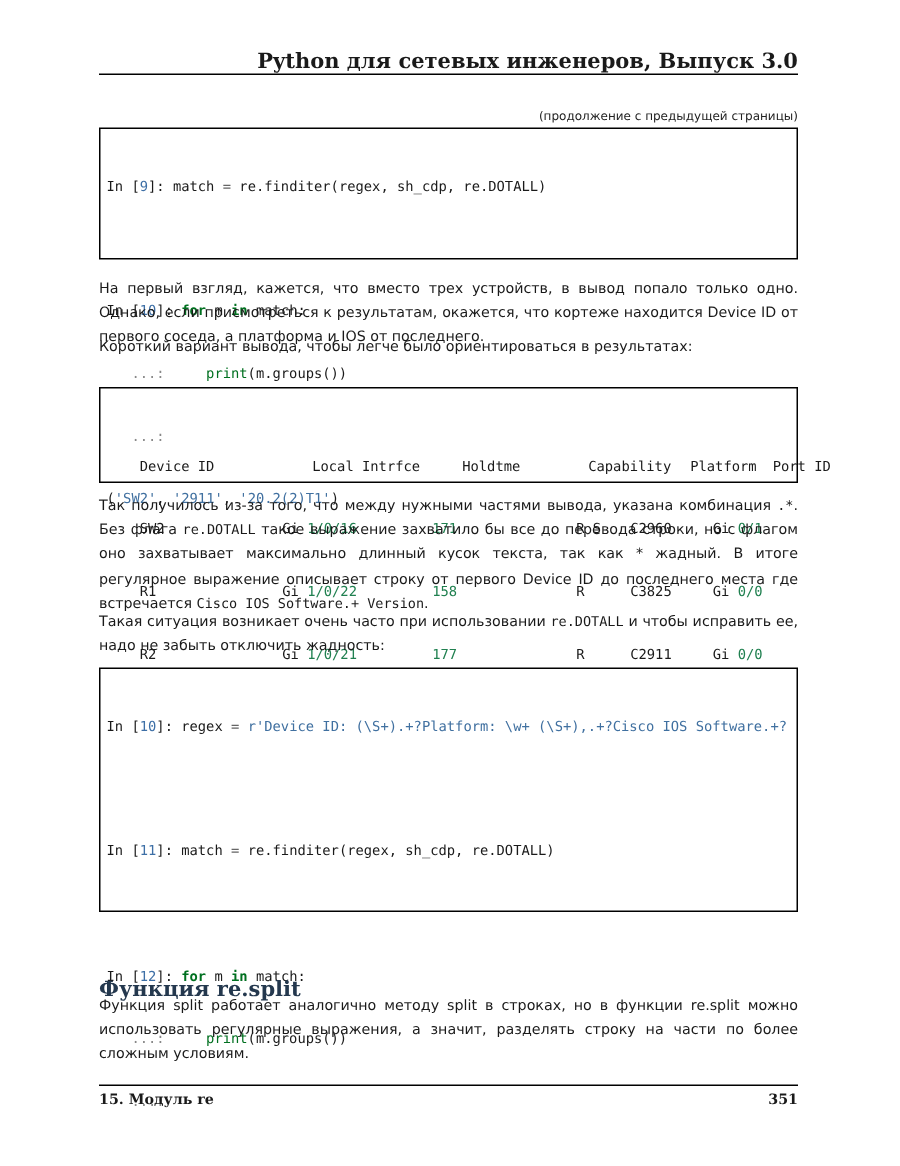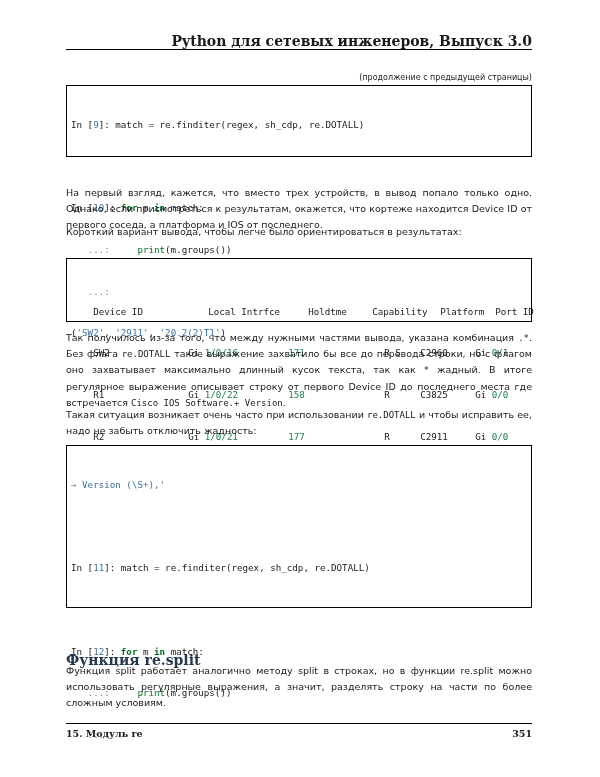--- a/index.html
+++ b/index.html
@@ -26,53 +26,53 @@
 </style>
 </head>
 <body>
 
 <div class="header">
   <span class="header-title">Python для сетевых инженеров, Выпуск 3.0</span>
 </div>
 
 <div class="cont">(продолжение с предыдущей страницы)</div>
 
-<div class="code" style="top:85px; height:72px;">
+<div class="code" style="top:85px; height:88px;">
   <div class="line"><span>In [</span><span class="p">9</span><span>]: match </span><span class="op">=</span><span> re.finditer(regex, sh_cdp, re.DOTALL)</span></div>
   <div class="line"></div>
   <div class="line"><span>In [</span><span class="p">10</span><span>]: </span><span class="kw">for</span><span> m </span><span class="kw">in</span><span> match:</span></div>
   <div class="line"><span class="dim">   ...:     </span><span class="bi">print</span><span>(m.groups())</span></div>
   <div class="line"><span class="dim">   ...:</span></div>
   <div class="line"><span>(</span><span class="s">'SW2'</span><span>, </span><span class="s">'2911'</span><span>, </span><span class="s">'20.2(2)T1'</span><span>)</span></div>
 </div>
 
 <div class="para" style="top:185px;">На первый взгляд, кажется, что вместо трех устройств, в вывод попало только одно. Однако, если присмотреться к результатам, окажется, что кортеже находится Device ID от первого соседа, а платформа и IOS от последнего.</div>
 <div class="para" style="top:224px;">Короткий вариант вывода, чтобы легче было ориентироваться в результатах:</div>
 
 <div class="code" style="top:258px; height:64px;">
   <div class="line">
-    <span class="tcell" style="width:115px">Device ID</span><span class="tcell" style="width:100px">Local Intrfce</span><span class="tcell" style="width:64px">Holdtme</span><span class="tcell" style="width:68px">Capability</span><span class="tcell" style="width:55px">Platform</span><span class="tcell">Port ID</span>
+    <span class="tcell" style="width:115px">Device ID</span><span class="tcell" style="width:100px">Local Intrfce</span><span class="tcell" style="width:84px">Holdtme</span><span class="tcell" style="width:68px">Capability</span><span class="tcell" style="width:55px">Platform</span><span class="tcell">Port ID</span>
   </div>
   <div class="line">
     <span class="tcell" style="width:95px">SW2</span><span class="tcell" style="width:100px"><span>Gi</span> <span class="n">1/0/16</span></span><span class="tcell n" style="width:64px">171</span><span class="tcell" style="width:68px; padding-left:32px; box-sizing:border-box">R S</span><span class="tcell" style="width:55px">C2960</span><span class="tcell"><span>Gi</span> <span class="n">0/1</span></span>
   </div>
   <div class="line">
     <span class="tcell" style="width:95px">R1</span><span class="tcell" style="width:100px"><span>Gi</span> <span class="n">1/0/22</span></span><span class="tcell n" style="width:64px">158</span><span class="tcell" style="width:68px; padding-left:32px; box-sizing:border-box">R</span><span class="tcell" style="width:55px">C3825</span><span class="tcell"><span>Gi</span> <span class="n">0/0</span></span>
   </div>
   <div class="line">
     <span class="tcell" style="width:95px">R2</span><span class="tcell" style="width:100px"><span>Gi</span> <span class="n">1/0/21</span></span><span class="tcell n" style="width:64px">177</span><span class="tcell" style="width:68px; padding-left:32px; box-sizing:border-box">R</span><span class="tcell" style="width:55px">C2911</span><span class="tcell"><span>Gi</span> <span class="n">0/0</span></span>
   </div>
 </div>
 
 <div class="para" style="top:330px;"><span>Так получилось из-за того, что между нужными частями вывода, указана комбинация </span><span class="mono">.*</span><span>. Без флага </span><span class="mono">re.DOTALL</span><span> такое выражение захватило бы все до перевода строки, но с флагом оно захватывает максимально длинный кусок текста, так как * жадный. В итоге регулярное выражение описывает строку от первого Device ID до последнего места где встречается </span><span class="mono">Cisco IOS Software.+ Version</span><span>.</span></div>
 
 <div class="para" style="top:407px;"><span>Такая ситуация возникает очень часто при использовании </span><span class="mono">re.DOTALL</span><span> и чтобы исправить ее, надо не забыть отключить жадность:</span></div>
 
 <div class="code" style="top:445px; height:163px;">
-  <div class="line"><span class="dim">→</span><span class="s"> Version (\S+),'</span></div>
+  <div class="line"><span>In [</span><span class="p">10</span><span>]: regex </span><span class="op">=</span><span> </span><span class="s">r'Device ID: (\S+).+?Platform: \w+ (\S+),.+?Cisco IOS Software.+?</span></div>
   <div class="line"></div>
   <div class="line"><span>In [</span><span class="p">11</span><span>]: match </span><span class="op">=</span><span> re.finditer(regex, sh_cdp, re.DOTALL)</span></div>
   <div class="line"></div>
   <div class="line"><span>In [</span><span class="p">12</span><span>]: </span><span class="kw">for</span><span> m </span><span class="kw">in</span><span> match:</span></div>
   <div class="line"><span class="dim">   ...:     </span><span class="bi">print</span><span>(m.groups())</span></div>
   <div class="line"><span class="dim">   ...:</span></div>
   
   
   
 </div>

